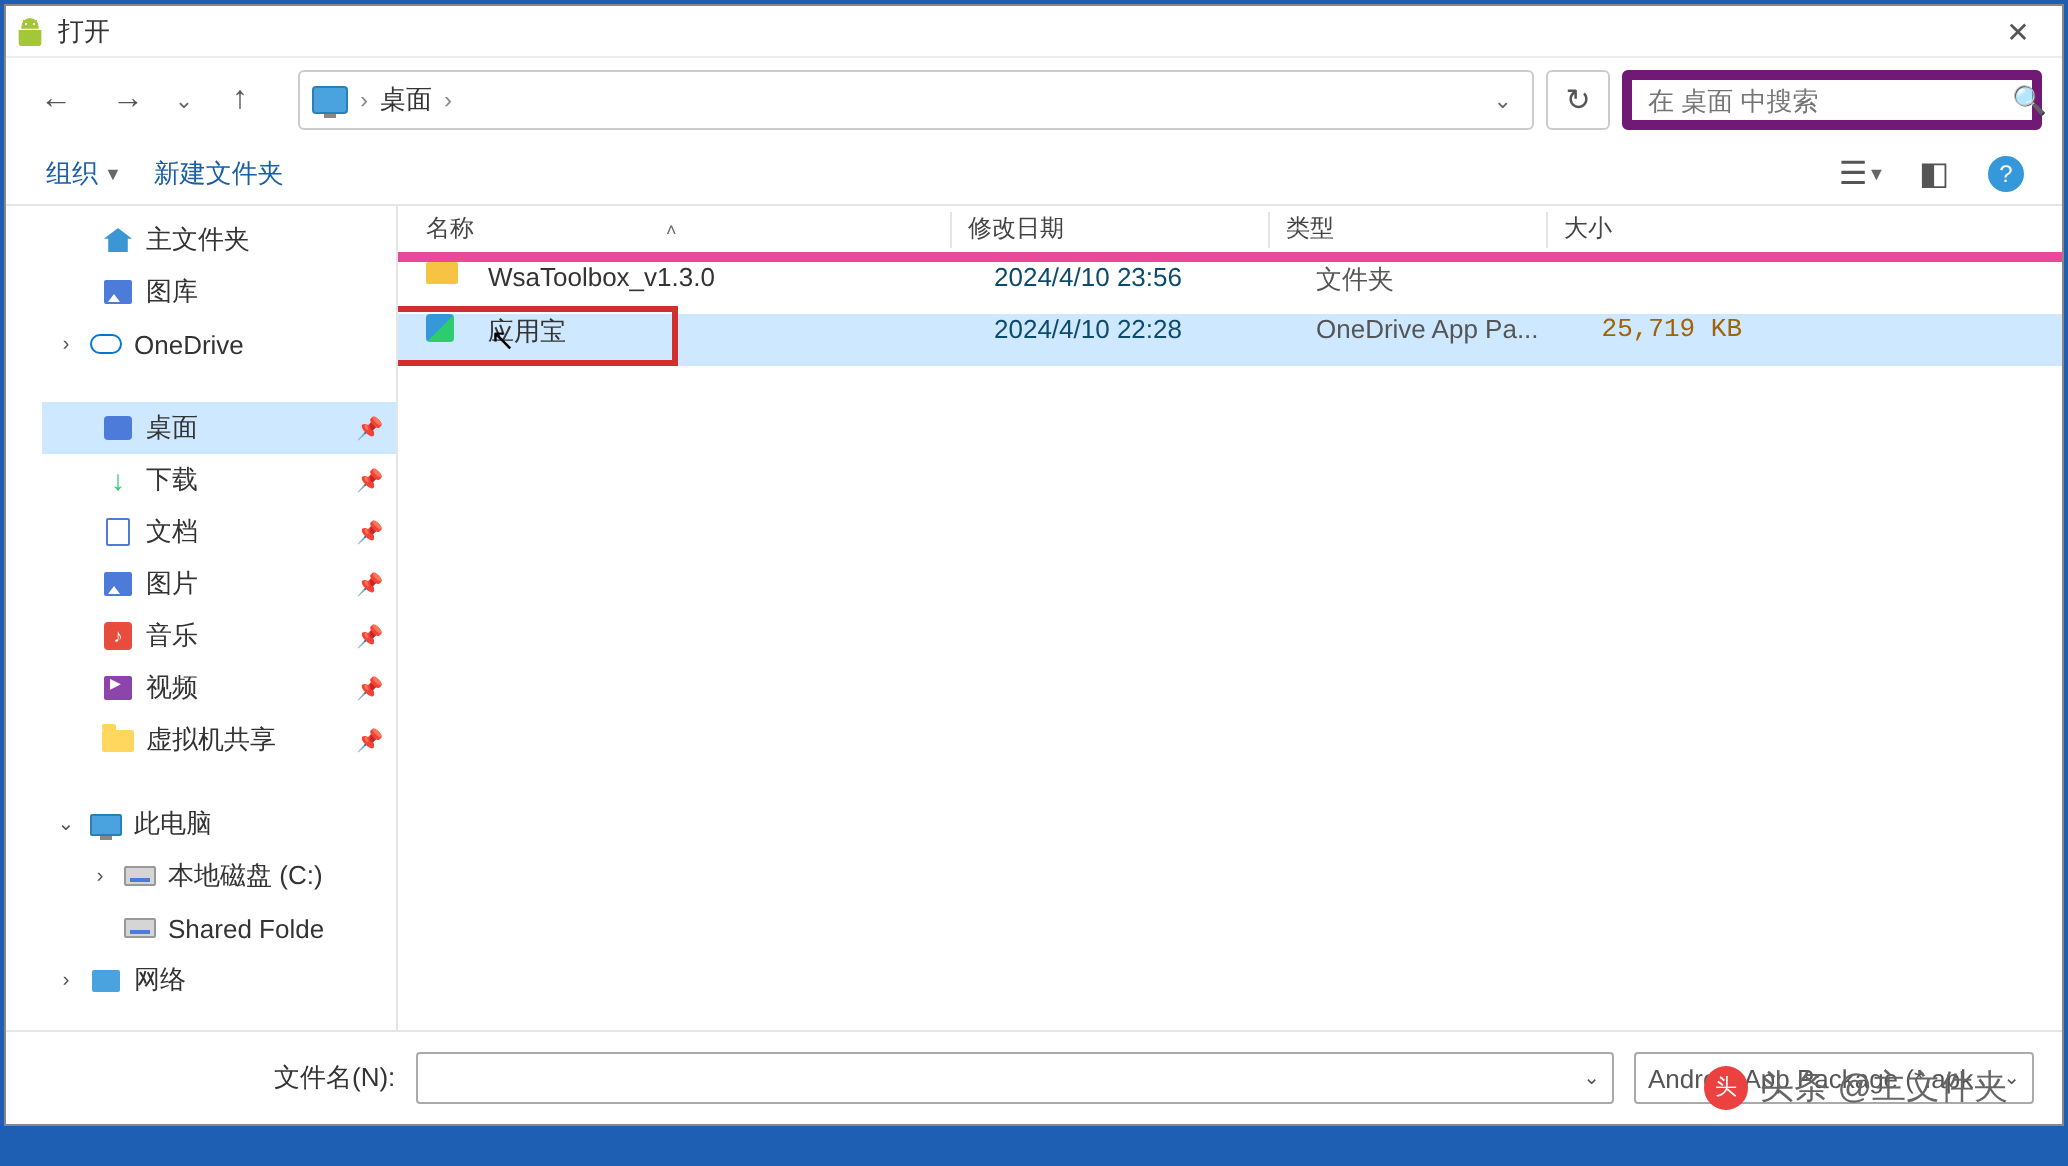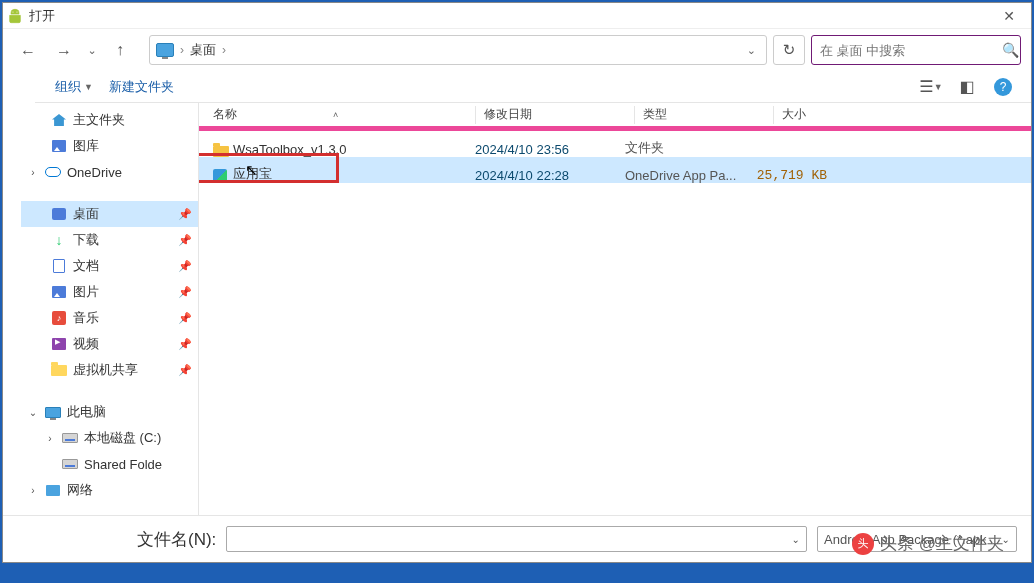--- a/index.html
+++ b/index.html
@@ -12,24 +12,24 @@
     .navbar { display: flex; align-items: center; height: 42px; padding: 4px 10px; gap: 6px; }
     .nav-btn { width: 30px; height: 30px; display: flex; align-items: center; justify-content: center; cursor: pointer; color: #555; font-size: 16px; border-radius: 3px; }
     .nav-dropdown { width: 14px; font-size: 11px; color: #666; cursor: pointer; text-align: center; }
     .address-bar { flex: 1; display: flex; align-items: center; height: 30px; border: 1px solid #ccc; border-radius: 3px; padding: 0 6px; gap: 6px; margin-left: 8px; }
     .monitor-icon { width: 18px; height: 14px; background: #4aa3df; border: 1px solid #2980b9; border-radius: 2px; position: relative; }
     .monitor-icon::after { content: ''; position: absolute; bottom: -3px; left: 5px; width: 6px; height: 2px; background: #888; }
     .breadcrumb-sep { color: #888; font-size: 12px; }
     .breadcrumb-text { font-size: 13px; color: #333; }
     .address-dropdown { margin-left: auto; color: #666; font-size: 11px; cursor: pointer; padding: 0 4px; }
     .refresh-btn { width: 32px; height: 30px; border: 1px solid #ccc; border-radius: 3px; display: flex; align-items: center; justify-content: center; cursor: pointer; color: #555; font-size: 15px; }
-    .search-box { width: 210px; height: 30px; border: 1px solid #701a75; border-radius: 3px; display: flex; align-items: center; padding: 0 8px; gap: 6px; }
+    .search-box { width: 210px; height: 30px; border: 5px solid #701a75; border-radius: 3px; display: flex; align-items: center; padding: 0 8px; gap: 6px; }
     .search-input { flex: 1; border: none; outline: none; font-size: 13px; color: #888; background: transparent; }
     .search-icon { color: #666; font-size: 14px; cursor: pointer; }
-    .toolbar { display: flex; align-items: center; height: 32px; padding: 0 14px; border-bottom: 1px solid #e5e5e5; gap: 4px; margin-left: 32px; }
+    .toolbar { display: flex; align-items: center; height: 32px; padding: 0 14px; border-bottom: 1px solid #e5e5e5; gap: 4px; }
     .toolbar-item { font-size: 13px; color: #1a5ea8; cursor: pointer; padding: 2px 6px; display: flex; align-items: center; gap: 3px; }
     .toolbar-drop { font-size: 9px; color: #666; }
     .toolbar-spacer { flex: 1; }
     .view-btn, .preview-btn, .help-btn { width: 28px; height: 24px; display: flex; align-items: center; justify-content: center; cursor: pointer; color: #555; margin-left: 4px; }
     .help-circle { width: 18px; height: 18px; background: #3498db; color: #fff; border-radius: 50%; font-size: 12px; display: flex; align-items: center; justify-content: center; }
     .main-area { flex: 1; display: flex; overflow: hidden; padding-left: 18px; }
     .sidebar { width: 178px; border-right: 1px solid #e5e5e5; overflow-y: auto; padding: 4px 0; }
     .tree-item { display: flex; align-items: center; height: 26px; padding: 0 6px; font-size: 13px; color: #333; cursor: pointer; gap: 5px; }
     .tree-item.selected { background: #cde8ff; }
     .tree-indent { width: 18px; }
@@ -60,32 +60,32 @@
     .tree-gap { height: 16px; }
     .content { flex: 1; display: flex; flex-direction: column; overflow: hidden; }
     .columns { display: flex; height: 28px; border-bottom: 5px solid #ec4899; align-items: center; font-size: 12px; color: #444; padding-left: 14px; }
     .col-name { width: 262px; display: flex; align-items: center; gap: 6px; }
     .col-date { width: 150px; }
     .col-type { width: 130px; }
     .col-size { width: 80px; }
     .col-sep { width:1px; height:18px; background:#e5e5e5; margin-right: 8px; }
     .sort-arrow { font-size: 9px; color: #666; margin-left: 90px; }
     .file-list { flex: 1; overflow: auto; }
-    .file-row { display: flex; height: 26px; align-items: flex-end; font-size: 13px; color: #333; padding-left: 14px; cursor: pointer; }
+    .file-row { display: flex; height: 26px; align-items: flex-start; font-size: 13px; color: #333; padding-left: 14px; cursor: pointer; gap: 11px; }
     .file-row.selected { background: #cde8ff; }
     .file-icon { width: 20px; display: flex; align-items: center; }
     .file-name { width: 242px; position: relative; }
     .file-date { width: 150px; color: #0c4a6e; }
     .file-type { width: 130px; color: #555; }
     .file-size { width: 80px; color: #a16207; text-align: right; padding-right: 8px; font-family: Liberation Mono, monospace; }
     .icon-apk { width:14px; height:14px; background:linear-gradient(135deg,#3498db 50%,#2ecc71 50%); border-radius:2px; }
     .red-box { position:absolute; border:3px solid #d32f2f; pointer-events:none; }
     .cursor-ptr { position:absolute; font-size:15px; color:#000; pointer-events:none; }
     .bottom-bar { border-top:1px solid #e5e5e5; padding: 10px 14px; display: flex; align-items: center; gap: 10px; }
-    .filename-label { font-size: 17px; color: #333; margin-left: 120px; }
+    .filename-label { font-size: 13px; color: #333; margin-left: 120px; }
     .filename-input { flex: 1; height: 26px; border: 1px solid #aaa; padding: 0 6px; font-size: 13px; border-radius: 2px; display:flex; align-items:center; justify-content:flex-end; }
     .filename-drop { font-size:10px; color:#555; cursor:pointer; }
     .filetype-select { width: 200px; height: 26px; border: 1px solid #aaa; font-size: 13px; padding: 0 6px; border-radius: 2px; display:flex; align-items:center; justify-content:space-between; color:#555; cursor:pointer; }
     .watermark { position:absolute; bottom: 28px; right: 30px; display:flex; align-items:center; gap:6px; font-size:17px; color:#666; }
     .wm-logo { width:22px; height:22px; background:#ec4141; border-radius:50%; display:flex; align-items:center; justify-content:center; color:#fff; font-size:11px; }
   </style>
 </head>
 <body>
 
 <div class="dialog">

